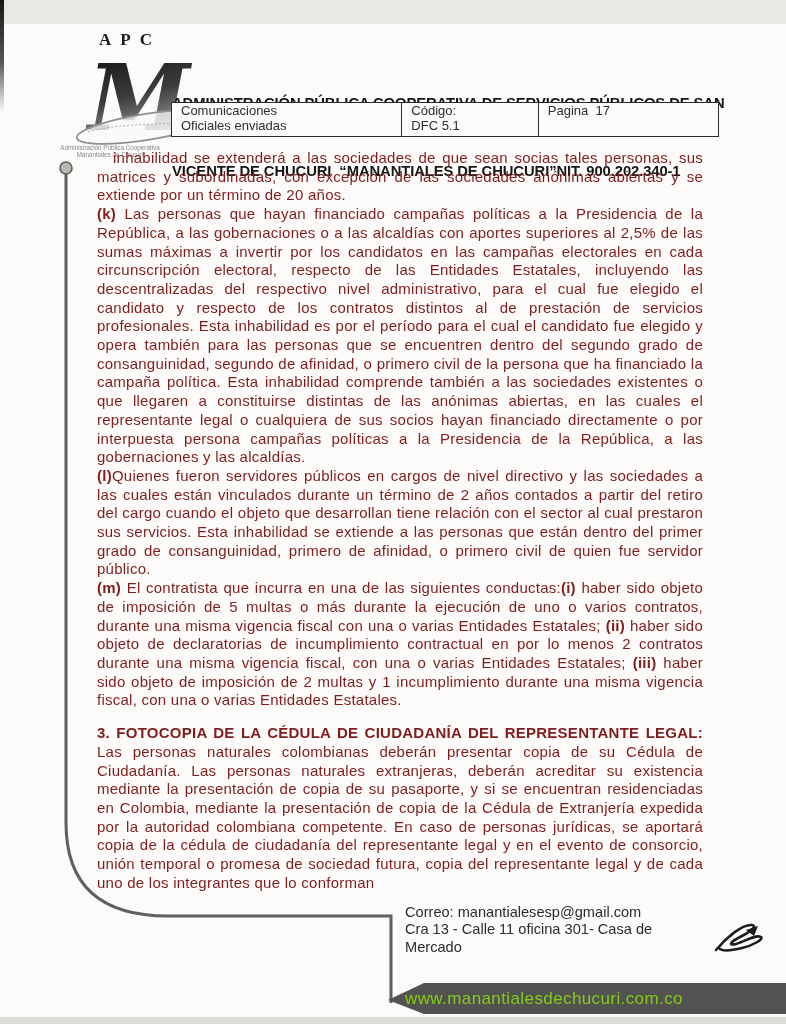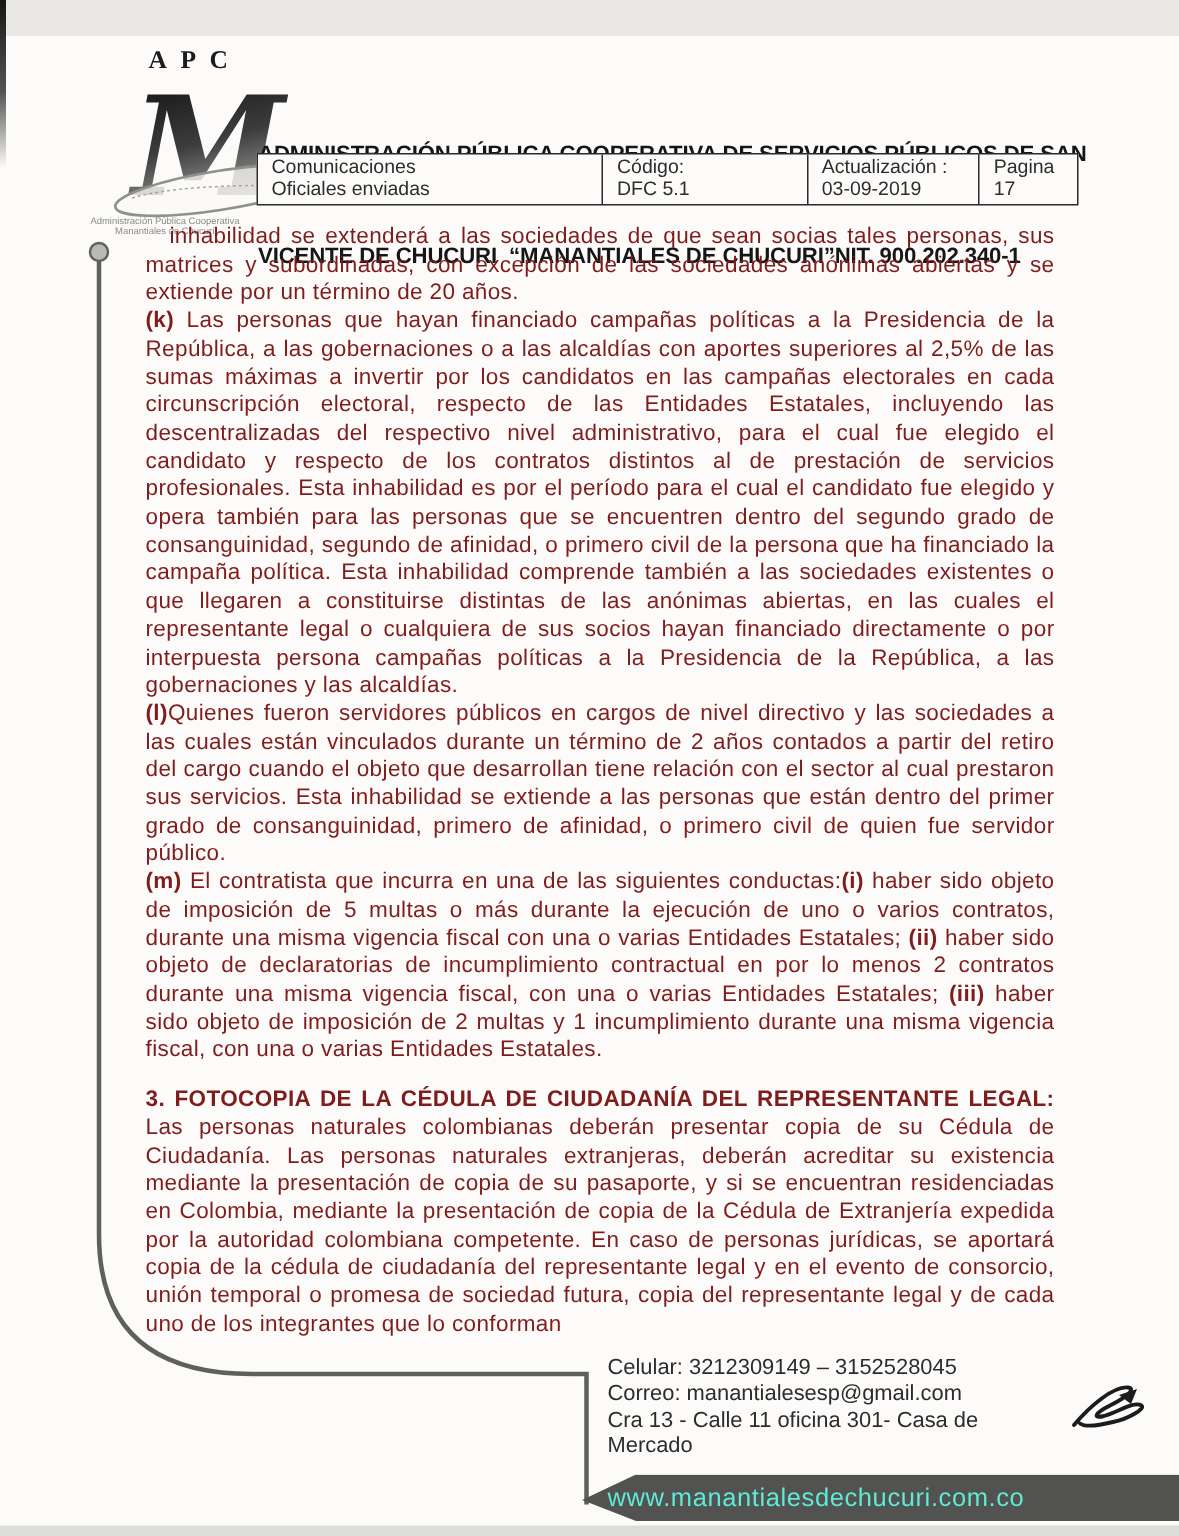--- a/index.html
+++ b/index.html
@@ -41,21 +41,21 @@
   .body-text .b{font-weight:bold;}
   
   .border-svg{position:absolute;left:0;top:0;pointer-events:none;}
   
   .footer-contact{position:absolute;left:405px;top:904px;width:300px;
     font-size:14.6px;line-height:17.4px;color:#2c2c2c;}
   .signature{position:absolute;left:712px;top:916px;}
   .banner{position:absolute;left:388px;top:983px;width:398px;height:31px;
     background:#525250;clip-path:polygon(0 55%,36px 0,100% 0,100% 100%,36px 100%);
     display:flex;align-items:center;padding-left:17px;box-sizing:border-box;
-    font-size:17px;letter-spacing:0.4px;color:#5eead4;white-space:nowrap;text-align:right;}
+    font-size:17px;letter-spacing:0.4px;color:#84cc16;white-space:nowrap;text-align:right;}
 </style>
 </head>
 <body>
 
 <div id="page">
 
   <div class="scan-top"></div>
   <div class="scan-bottom"></div>
   <div class="scan-smudge"></div>
 
@@ -83,34 +83,32 @@
   </div>
 
   <div class="title">
     <div>ADMINISTRACIÓN PÚBLICA COOPERATIVA DE SERVICIOS PÚBLICOS DE SAN</div>
     <div>VICENTE DE CHUCURI  “MANANTIALES DE CHUCURI”NIT. 900.202.340-1</div>
   </div>
 
   <div class="info-table">
       <div class="cell"><div>Comunicaciones</div><div>Oficiales enviadas</div></div>
       <div class="cell"><div>Código:</div><div>DFC 5.1</div></div>
-      <div class="cell"><div>Actualización :</div><div>03-09-2019</div></div>
       <div class="cell"><div>Pagina  17</div></div>
     </div>
 
   <div class="body-text">
       <p class="indent "><span>inhabilidad se extenderá a las sociedades de que sean socias tales personas, sus matrices y subordinadas, con excepción de las sociedades anónimas abiertas y se extiende por un término de 20 años.</span></p>
       <p class=""><span class="b">(k)</span><span> Las personas que hayan financiado campañas políticas a la Presidencia de la República, a las gobernaciones o a las alcaldías con aportes superiores al 2,5% de las sumas máximas a invertir por los candidatos en las campañas electorales en cada circunscripción electoral, respecto de las Entidades Estatales, incluyendo las descentralizadas del respectivo nivel administrativo, para el cual fue elegido el candidato y respecto de los contratos distintos al de prestación de servicios profesionales. Esta inhabilidad es por el período para el cual el candidato fue elegido y opera también para las personas que se encuentren dentro del segundo grado de consanguinidad, segundo de afinidad, o primero civil de la persona que ha financiado la campaña política. Esta inhabilidad comprende también a las sociedades existentes o que llegaren a constituirse distintas de las anónimas abiertas, en las cuales el representante legal o cualquiera de sus socios hayan financiado directamente o por interpuesta persona campañas políticas a la Presidencia de la República, a las gobernaciones y las alcaldías.</span></p>
       <p class=""><span class="b">(l)</span><span>Quienes fueron servidores públicos en cargos de nivel directivo y las sociedades a las cuales están vinculados durante un término de 2 años contados a partir del retiro del cargo cuando el objeto que desarrollan tiene relación con el sector al cual prestaron sus servicios. Esta inhabilidad se extiende a las personas que están dentro del primer grado de consanguinidad, primero de afinidad, o primero civil de quien fue servidor público.</span></p>
       <p class=""><span class="b">(m)</span><span> El contratista que incurra en una de las siguientes conductas:</span><span class="b">(i)</span><span> haber sido objeto de imposición de 5 multas o más durante la ejecución de uno o varios contratos, durante una misma vigencia fiscal con una o varias Entidades Estatales; </span><span class="b">(ii)</span><span> haber sido objeto de declaratorias de incumplimiento contractual en por lo menos 2 contratos durante una misma vigencia fiscal, con una o varias Entidades Estatales; </span><span class="b">(iii)</span><span> haber sido objeto de imposición de 2 multas y 1 incumplimiento durante una misma vigencia fiscal, con una o varias Entidades Estatales.</span></p>
       <p class="spaced"><span class="b">3. FOTOCOPIA DE LA CÉDULA DE CIUDADANÍA DEL REPRESENTANTE LEGAL:</span><span> Las personas naturales colombianas deberán presentar copia de su Cédula de Ciudadanía. Las personas naturales extranjeras, deberán acreditar su existencia mediante la presentación de copia de su pasaporte, y si se encuentran residenciadas en Colombia, mediante la presentación de copia de la Cédula de Extranjería expedida por la autoridad colombiana competente. En caso de personas jurídicas, se aportará copia de la cédula de ciudadanía del representante legal y en el evento de consorcio, unión temporal o promesa de sociedad futura, copia del representante legal y de cada uno de los integrantes que lo conforman</span></p>
     </div>
 
   <div class="footer-contact">
-      <div>Celular: 3212309149 – 3152528045</div>
       <div>Correo: manantialesesp@gmail.com</div>
       <div>Cra 13 - Calle 11 oficina 301- Casa de Mercado</div>
     </div>
 
   <svg class="signature" width="56" height="44" viewBox="0 0 56 44">
     <path d="M 4 34 C 14 22 30 8 40 9 C 46 10 38 16 28 21 C 18 26 16 30 24 28 C 34 25 44 18 49 21 C 52 23 40 30 30 32 C 22 34 12 36 8 33" fill="none" stroke="#1c1c1c" stroke-width="2.6" stroke-linecap="round"></path>
     <path d="M 34 14 L 46 10 L 42 20 Z" fill="#1c1c1c"></path>
   </svg>
 
   <div class="banner">

